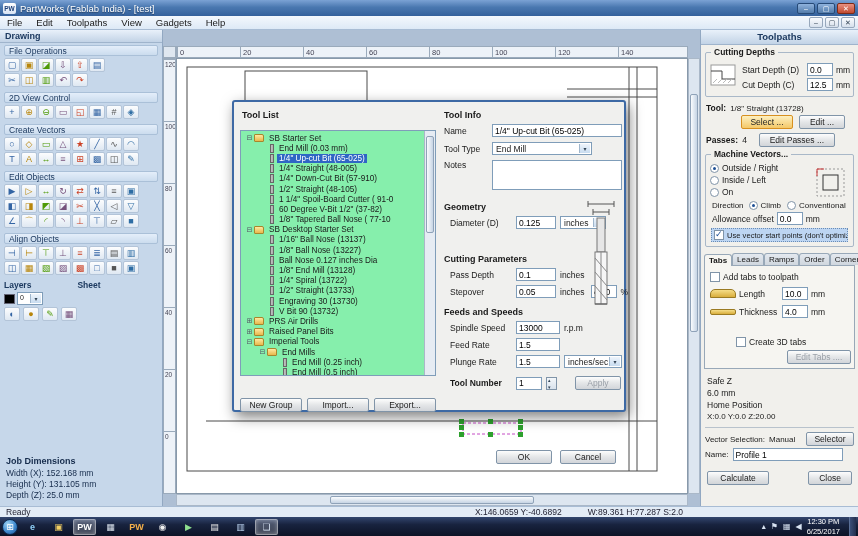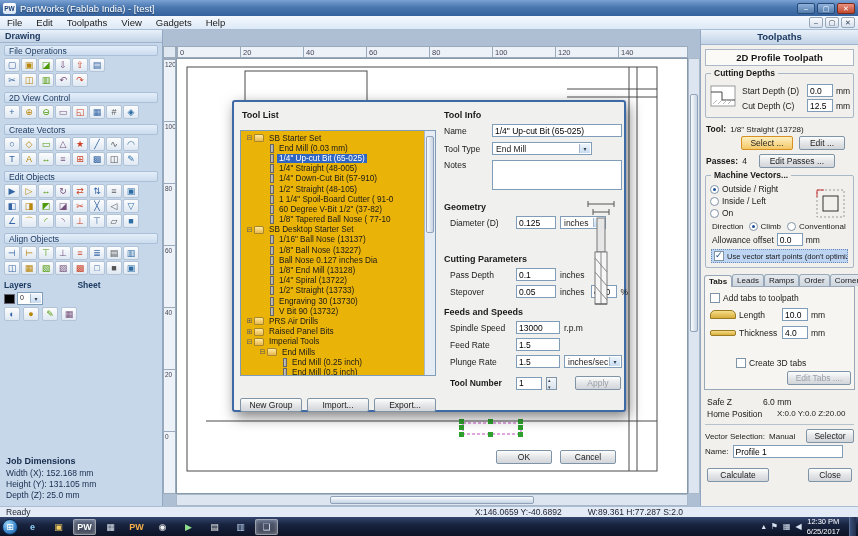--- a/index.html
+++ b/index.html
@@ -78,21 +78,21 @@
 
   
   .dialog { position:absolute; left:232px; top:100px; width:394px; height:312px; z-index:10;
     background:#f0f0ee; border:2px solid #3d69a4; border-radius:3px; box-shadow:3px 5px 14px rgba(0,0,0,.5); }
   .dlg-title { height:15px; background:linear-gradient(#5d8ac4,#2c5median?,#2c5a9b); background:linear-gradient(#5d8ac4,#2c5a9b);
     color:#fff; font-size:9px; font-weight:bold; display:flex; align-items:center; padding:0 5px; }
   .dlg-close { margin-left:auto; width:16px; height:11px; background:linear-gradient(#f0ac98,#cf5a3e);
     border:1px solid #8c3420; border-radius:2px; color:#fff; font-size:7px; line-height:10px; text-align:center; }
   .dlg-body { position:relative; height:368px; padding:1px 6px; }
   .dlg-sec { font-size:9px; font-weight:bold; }
-  .tree-box { position:absolute; left:6px; top:28px; width:196px; height:246px; background:#eab308;
+  .tree-box { position:absolute; left:6px; top:28px; width:196px; height:246px; background:#86efac;
     border:1px solid #7f9db9; overflow:hidden; padding:2px 12px 2px 2px; }
   .tree-scroll { position:absolute; right:0; top:0; bottom:0; width:11px; background:#e6ecf3; border-left:1px solid #aab8c8; }
   .tree-scroll .vthumb { top:2%; height:40%; }
   .titem { display:flex; align-items:center; height:10.2px; font-size:8.2px; white-space:nowrap; }
   .texp { width:9px; color:#556; font-size:7px; text-align:center; flex:none; }
   .tico { flex:none; margin-right:3px; }
   .titem.group .tico { width:10px; height:8px; background:linear-gradient(#ffe9a0,#e8b84c); border:1px solid #a8862c; border-radius:1px 2px 1px 1px; }
   .titem.tool .tico { width:4px; height:9px; margin-left:3px; background:linear-gradient(90deg,#888,#eee 50%,#777); border:1px solid #666; }
   .tlabel { padding:0 2px; }
   .titem.selected .tlabel { background:#2f66c4; color:#fff; }
@@ -144,21 +144,21 @@
   .rtabs { display:flex; margin:6px 3px 0; }
   .rtab { padding:1px 4px; font-size:8px; border:1px solid #98a8b8; border-bottom:none; border-radius:3px 3px 0 0;
     background:linear-gradient(#e4e9ef,#cfd6de); position:relative; }
   .rtab.active { background:#f6f5f1; top:1px; font-weight:bold; }
   .tabs-panel { border:1px solid #98a8b8; margin:0 3px; background:#f6f5f1; padding:4px 3px; }
   .tab-shape { width:26px; height:9px; background:linear-gradient(#f5dd88,#d9ae3c); border:1px solid #9a7a22;
     border-radius:5px 5px 0 0; flex:none; }
   .tab-shape.flat { height:6px; border-radius:2px; }
   .etr { display:flex; justify-content:flex-end; margin-top:3px; }
   .info-rows { margin:6px 6px 0; }
-  .irow { display:flex; gap:12px; line-height:12px; }
+  .irow { display:flex; gap:0; line-height:12px;flex-direction:column; }
   .divider { border-top:1px solid #b8c2cc; margin:4px 4px; }
   .vs-row { display:flex; align-items:center; gap:4px; margin:2px 4px; font-size:8px; }
   .calc-row { display:flex; justify-content:space-between; margin:10px 6px 0; }
 
   
   .statusbar { position:absolute; left:0; top:506px; width:858px; height:11px; background:#e3ecf6;
     border-top:1px solid #a8bcd4; display:flex; align-items:center; font-size:8.5px; color:#223; }
   .sb-ready { margin-left:6px; }
   .sb-right { margin-left:auto; margin-right:175px; display:flex; gap:26px; }
 
@@ -679,21 +679,20 @@
             <line x1="17" y1="54" x2="17" y2="106"></line>
           </g>
           <line x1="11" y1="106" x2="23" y2="106" stroke="#555"></line>
         </svg>
       </div>
     </div>
   </div>
 
   <div class="right-panel">
     <div class="rp-header">Toolpaths</div>
-    <div class="rp-title">2D Profile Toolpath</div>
 
     <div class="gb">
       <div class="gbl">Cutting Depths</div>
       <div class="cd-ico">
         <svg width="26" height="26" viewBox="0 0 26 26">
           <rect x="1" y="2" width="24" height="20" fill="#fff" stroke="#999"></rect>
           <path d="M1 8 h11 v8 h13" fill="none" stroke="#444"></path>
           <g stroke="#bbb">
               <line x1="3" y1="20" x2="7" y2="16"></line>
               <line x1="8" y1="20" x2="12" y2="16"></line>

